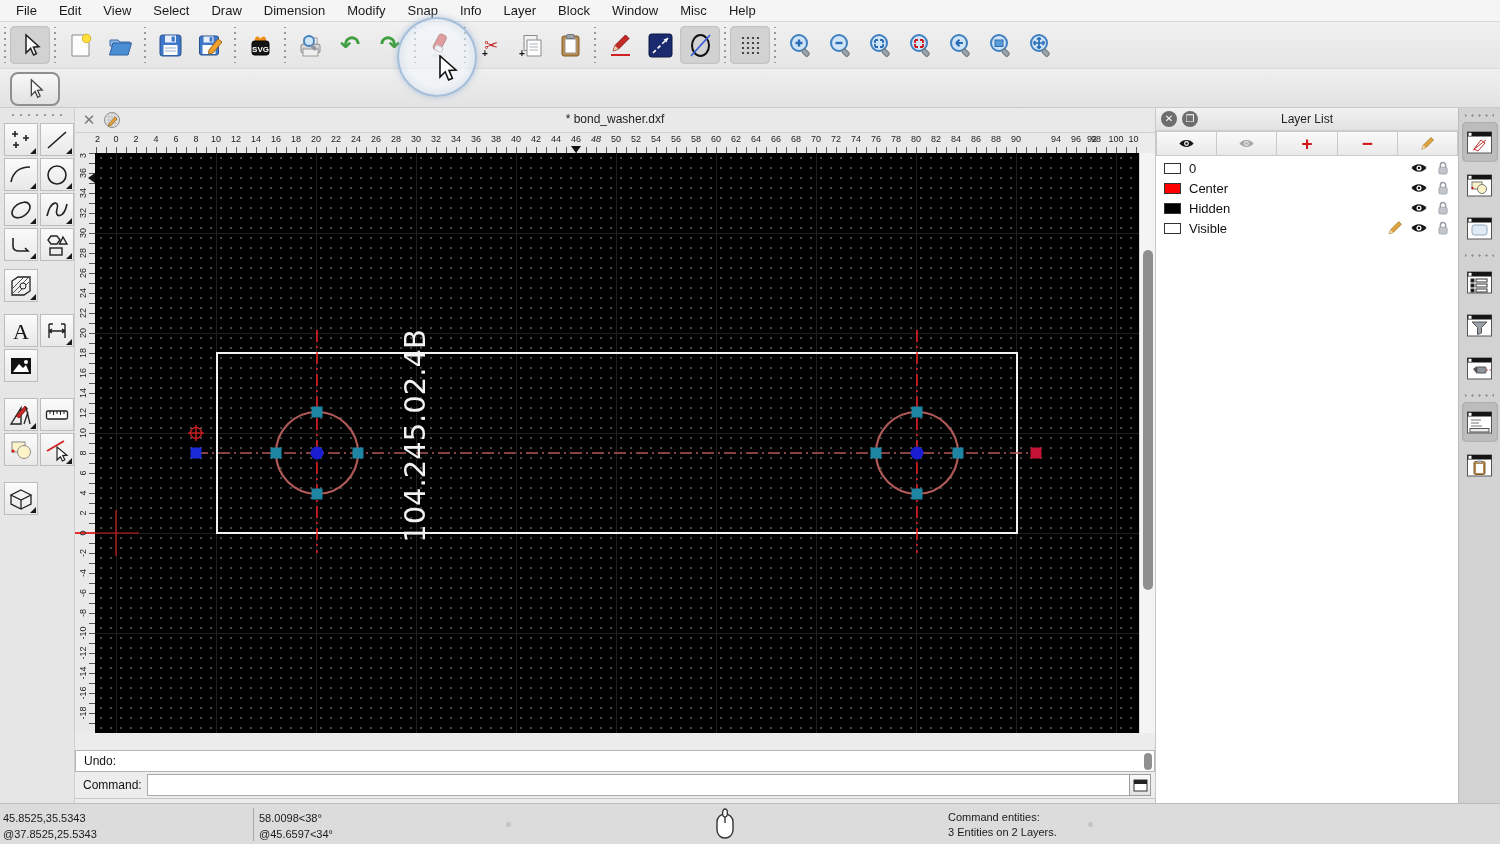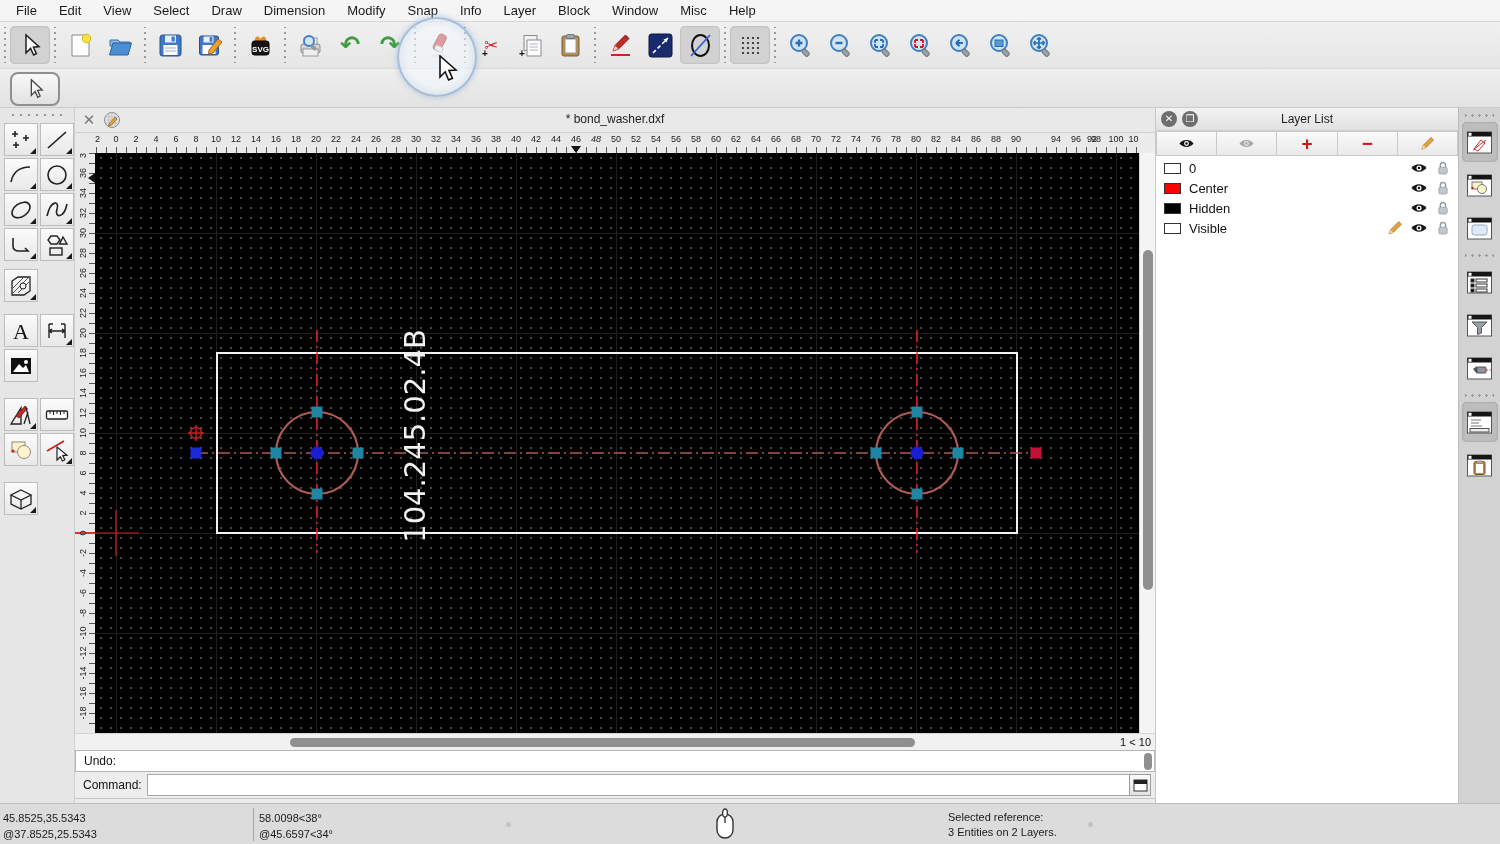--- a/index.html
+++ b/index.html
@@ -672,24 +672,20 @@
 
       <rect x="95.5" y="294.5" width="11" height="11" fill="#1a2ad4"></rect>
       <rect x="935.5" y="294.5" width="11" height="11" fill="#c41236"></rect>
     </svg>
     <div id="drawing-label">104.245.02.4B</div>
   </div>
 
   <div id="vscroll">
     <div class="thumb"></div>
   </div>
-  <div id="hscrollrow">
-    <div class="thumb"></div>
-    <div id="grid-status">1 &lt; 10</div>
-  </div>
 
   <div id="history-row">
     <span>Undo:</span>
     <div id="history-scroll"></div>
   </div>
 
   <div id="command-row">
     <span id="command-label">Command:</span>
     <input id="command-input" type="text" value="" style="">
     <div id="command-popup-btn">
@@ -889,18 +885,18 @@
     <div class="sb-dot" style="left:506px; top:18px"></div>
     <div id="sb-mouse">
       <svg width="22" height="32" viewBox="0 0 22 32">
         <path d="M11 6 a8 8 0 0 1 8 8 v8 a8 8 0 0 1 -16 0 v-8 a8 8 0 0 1 8 -8z" fill="#fff" stroke="#333" stroke-width="1.4"></path>
         <line x1="11" y1="6" x2="11" y2="15" stroke="#333" stroke-width="1.4"></line>
         <ellipse cx="11" cy="5" rx="2.4" ry="4" fill="#fff" stroke="#333" stroke-width="1.3"></ellipse>
       </svg>
     </div>
     <div class="sb-dot" style="left:1088px; top:18px"></div>
     <div id="sb-selection">
-      <div>Selected reference:</div>
+      <div>Command entities:</div>
       <div>3 Entities on 2 Layers.</div>
     </div>
   </div>
 
 </div>
 
 </body></html>

